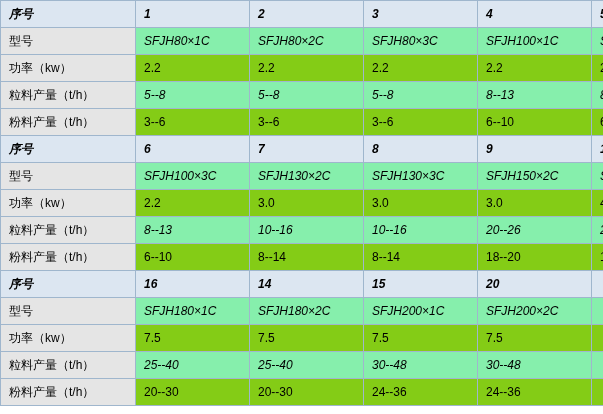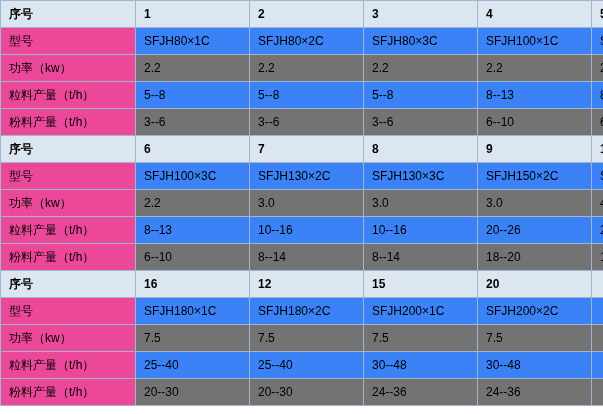--- a/index.html
+++ b/index.html
@@ -25,39 +25,41 @@
     height: 26px;
     padding: 0 8px;
     vertical-align: middle;
     white-space: nowrap;
     overflow: hidden;
     font-size: 12px;
     line-height: 14px;
   }
   td.label {
     width: 118px;
-    background: #ec4899;
+    background: #e5e5e5;
   }
   td.val {
     width: 97px;
     background: #ffffff;
   }
   tr.header td {
     background: #dce6f1;
     font-weight: bold;
+    font-style: italic;
   }
   tr.header td.label {
     background: #dce6f1;
     font-weight: bold;
   }
   tr.shaded td.val {
-    background: #737373;
+    background: #84cc16;
   }
   tr.plain td.val {
-    background: #3b82f6;
+    background: #86efac;
+    font-style: italic;
   }
 </style>
 </head>
 <body>
 
 <table class="spec-table">
   <tbody>
 
     <tr class="header">
       <td class="label">序号</td>
@@ -137,21 +139,21 @@
       <td class="val">6--10</td>
       <td class="val">8--14</td>
       <td class="val">8--14</td>
       <td class="val">18--20</td>
       <td class="val">18--20</td>
     </tr>
 
     <tr class="header">
       <td class="label">序号</td>
       <td class="val">16</td>
-      <td class="val">12</td>
+      <td class="val">14</td>
       <td class="val">15</td>
       <td class="val">20</td>
       <td class="val"></td>
     </tr>
     <tr class="plain">
       <td class="label">型号</td>
       <td class="val">SFJH180×1C</td>
       <td class="val">SFJH180×2C</td>
       <td class="val">SFJH200×1C</td>
       <td class="val">SFJH200×2C</td>

